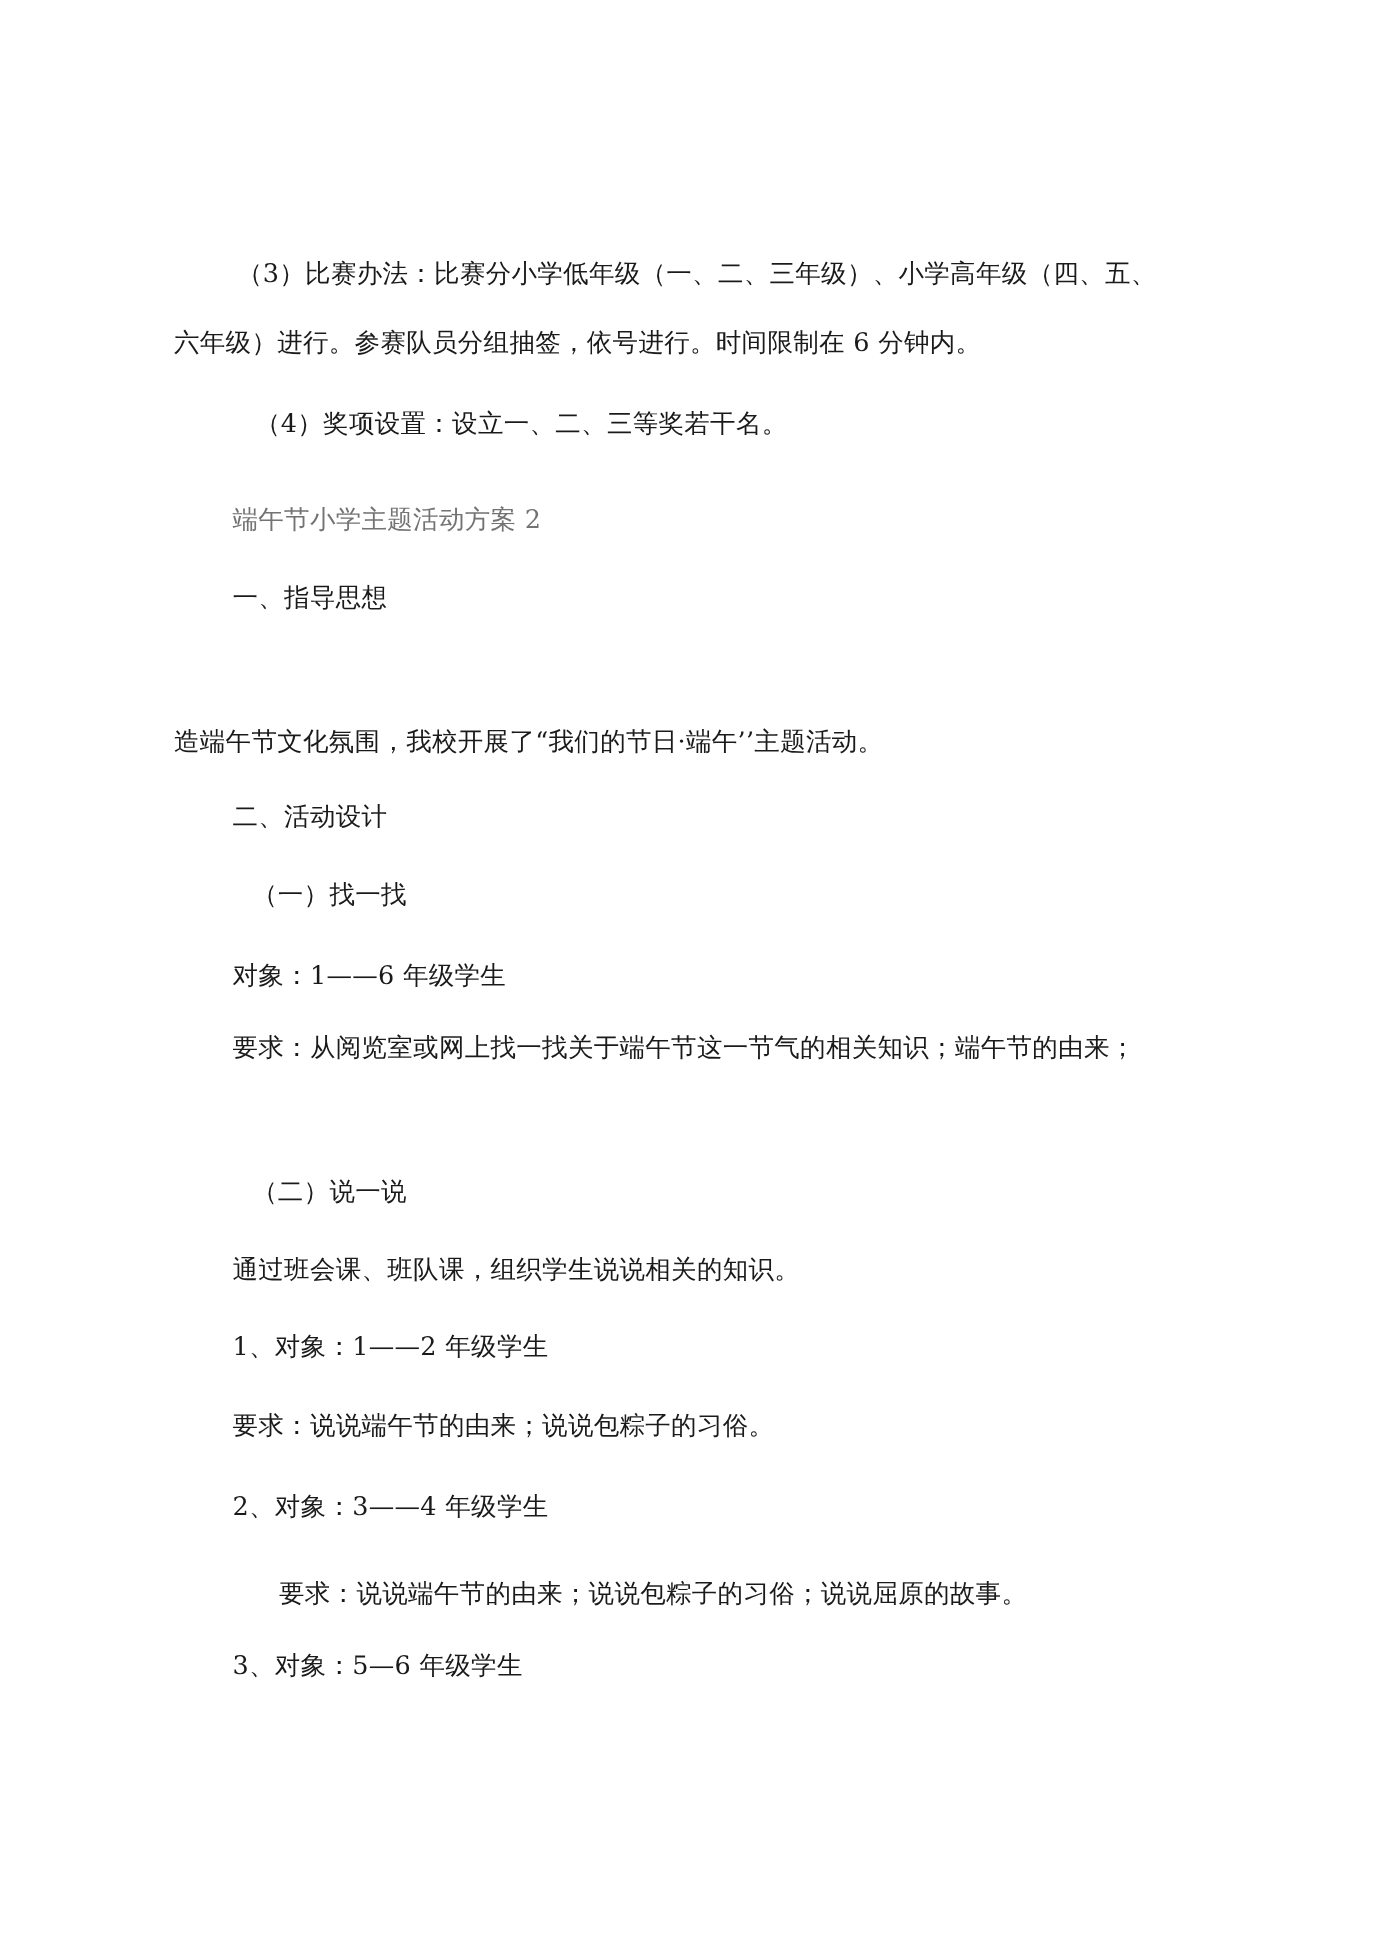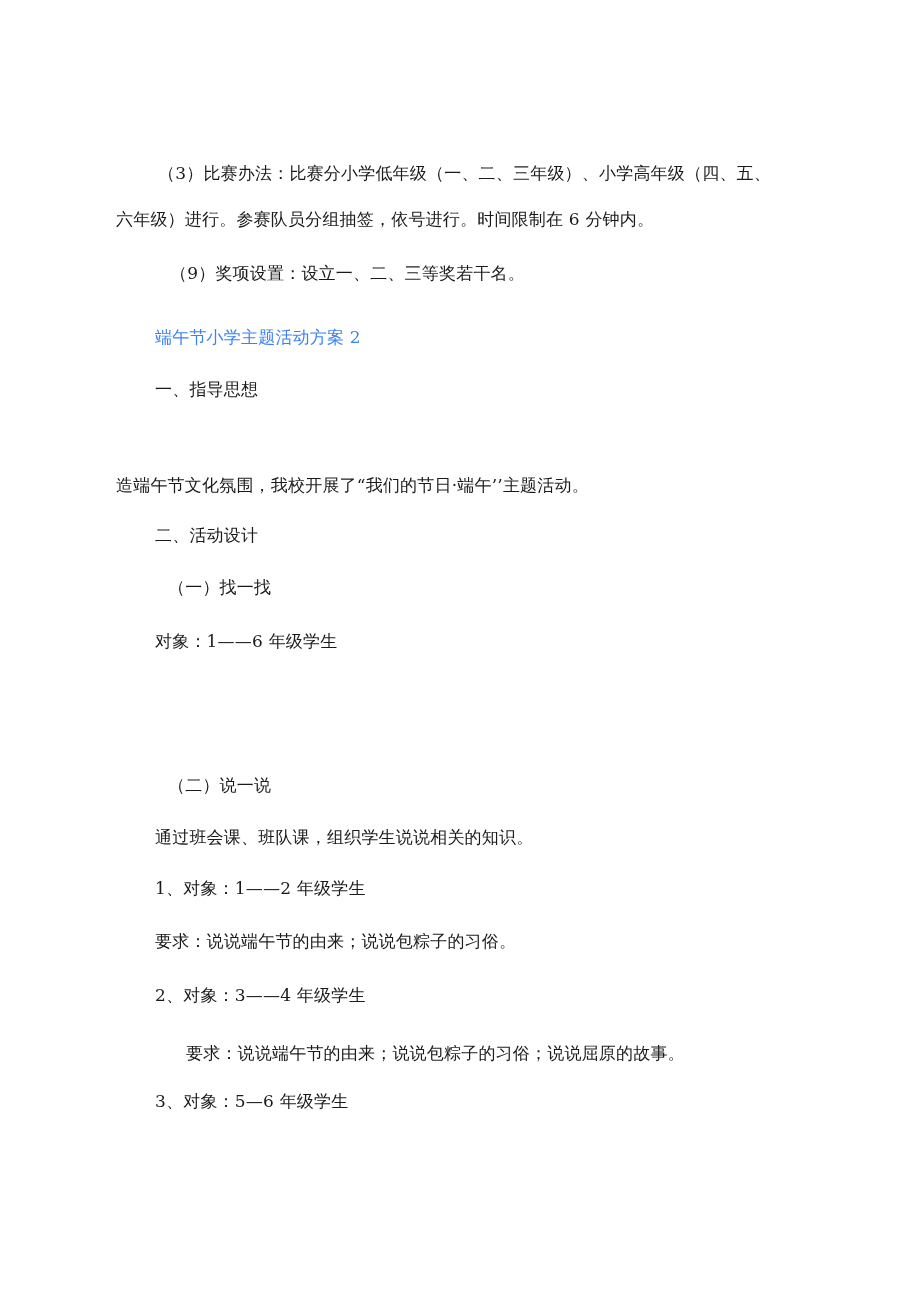--- a/index.html
+++ b/index.html
@@ -11,51 +11,52 @@
       width: 920px;
       height: 1301px;
       position: relative;
       overflow: hidden;
       font-family: "DejaVu Serif", "Liberation Serif", serif;
       color: #1a1a1a;
     }
     .page {
       position: absolute;
       left: 0;
-      top: 0;
+      top: 10px;
       width: 920px;
       height: 1092px;
     }
     .line {
       position: absolute;
       font-size: 17px;
       line-height: 22px;
       white-space: nowrap;
       letter-spacing: 0.2px;
     }
     .heading-red {
-      color: #3b82f6;
+      color: #737373;
     }
   </style>
 </head>
 <body>
 
 <div class="page">
   <div class="line" style="left:158px; top:162px;">（3）比赛办法：比赛分小学低年级（一、二、三年级）、小学高年级（四、五、</div>
   <div class="line" style="left:116px; top:208px;">六年级）进行。参赛队员分组抽签，依号进行。时间限制在 6 分钟内。</div>
-  <div class="line" style="left:170px; top:262px;">（9）奖项设置：设立一、二、三等奖若干名。</div>
+  <div class="line" style="left:170px; top:262px;">（4）奖项设置：设立一、二、三等奖若干名。</div>
 
   <div class="line heading-red" style="left:155px; top:326px;">端午节小学主题活动方案 2</div>
 
   <div class="line" style="left:155px; top:378px;">一、指导思想</div>
   <div class="line" style="left:116px; top:474px;">造端午节文化氛围，我校开展了“我们的节日·端午’’主题活动。</div>
 
   <div class="line" style="left:155px; top:524px;text-align:right;">二、活动设计</div>
-  <div class="line" style="left:168px; top:576px;">（一）找一找</div>
+  <div class="line" style="left:168px; top:576px;font-family:Liberation Serif, serif;">（一）找一找</div>
   <div class="line" style="left:155px; top:630px;text-align:right;">对象：1——6 年级学生</div>
+  <div class="line" style="left:155px; top:678px;">要求：从阅览室或网上找一找关于端午节这一节气的相关知识；端午节的由来；</div>
 
   <div class="line" style="left:168px; top:774px;">（二）说一说</div>
   <div class="line" style="left:155px; top:826px;">通过班会课、班队课，组织学生说说相关的知识。</div>
 
   <div class="line" style="left:155px; top:877px;">1、对象：1——2 年级学生</div>
   <div class="line" style="left:155px; top:930px;">要求：说说端午节的由来；说说包粽子的习俗。</div>
   <div class="line" style="left:155px; top:984px;">2、对象：3——4 年级学生</div>
   <div class="line" style="left:155px; top:1042px;margin-left:31px;">要求：说说端午节的由来；说说包粽子的习俗；说说屈原的故事。</div>
   <div class="line" style="left:155px; top:1090px;">3、对象：5—6 年级学生</div>
 </div>

